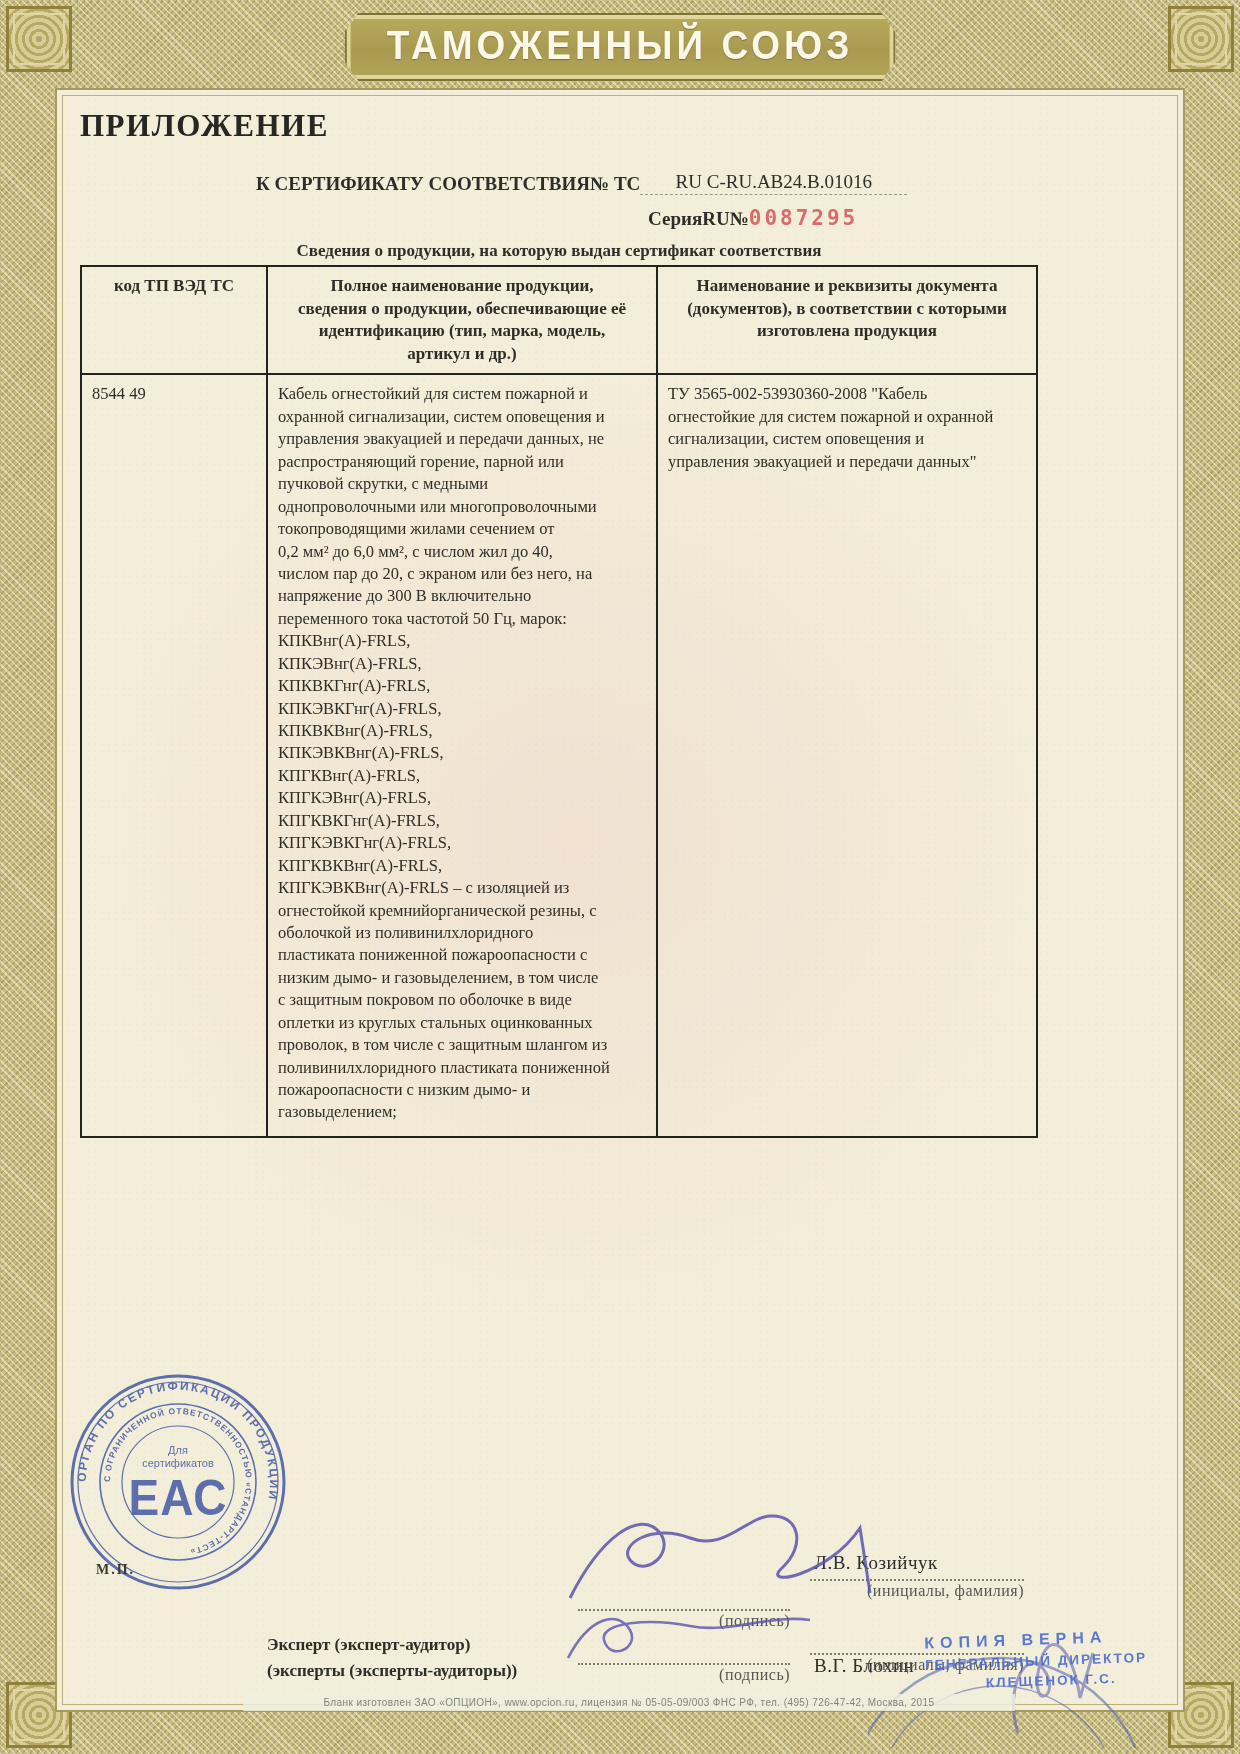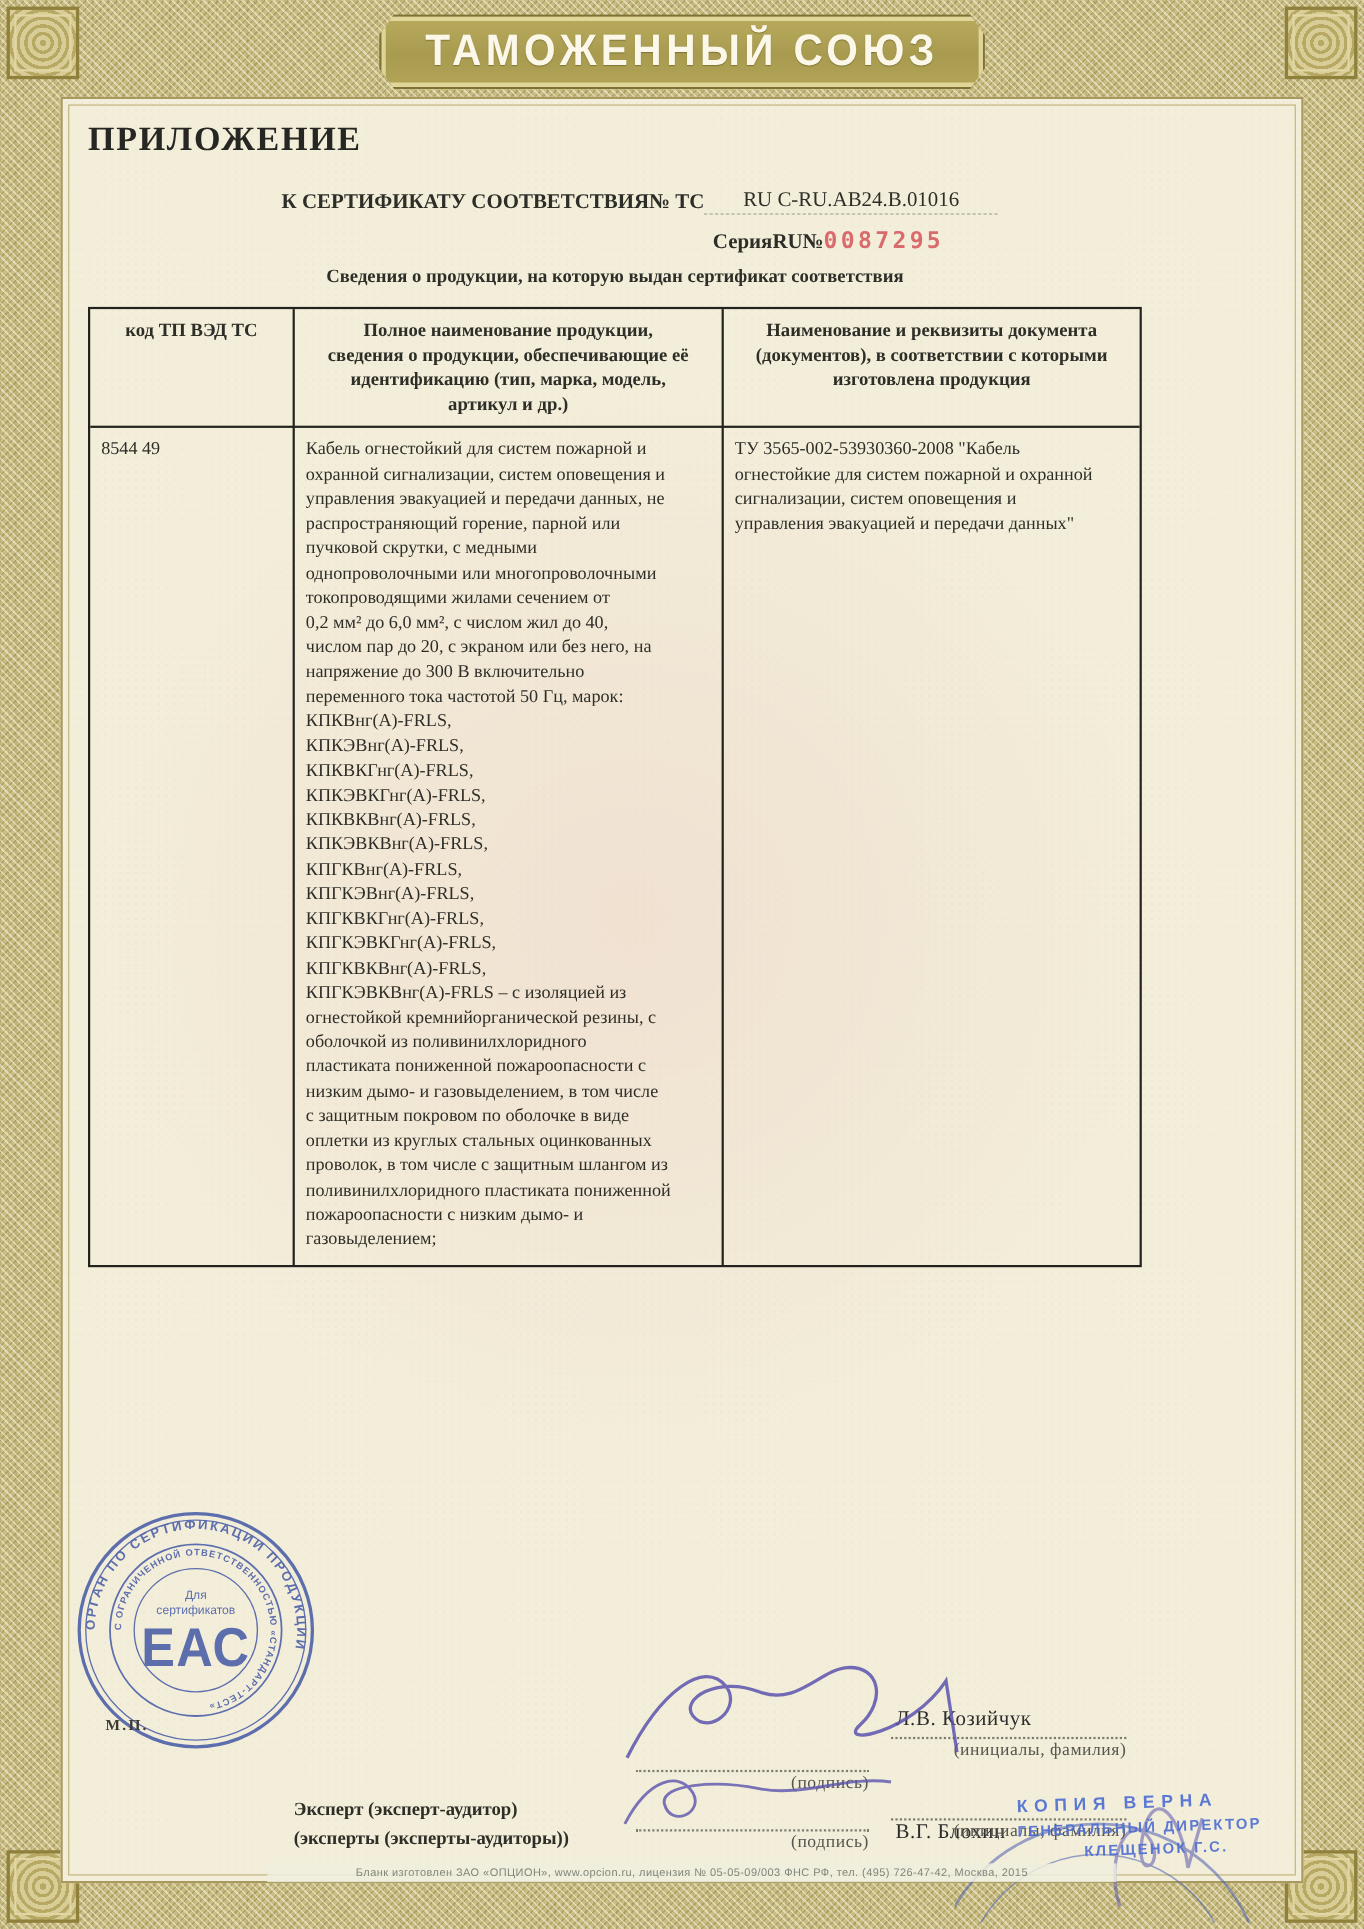--- a/index.html
+++ b/index.html
@@ -40,21 +40,21 @@
     display:inline-block;transform:scaleY(1.08);
   }
   .abs{position:absolute;}
   .title{left:80px;top:108px;width:958px;text-align:left;font-weight:bold;font-size:31px;letter-spacing:1.5px;color:#262622;}
   .certline{left:256px;top:171px;display:flex;align-items:flex-end;gap:0;font-weight:bold;font-size:19px;white-space:nowrap;}
   .cert-value{display:inline-block;min-width:255px;text-align:center;border-bottom:1.5px dashed #98988a;padding:0 6px 1px;font-weight:normal;}
   .seriesline{left:648px;top:206px;display:flex;align-items:baseline;font-weight:bold;font-size:19px;}
   .series-number{font-family:"DejaVu Sans Mono", monospace;font-size:21px;font-weight:bold;letter-spacing:3px;color:#d96b6d;}
   .tbl-caption{left:80px;top:241px;width:958px;text-align:center;font-weight:bold;font-size:17px;}
   .tbl{
-    left:80px;top:279px;width:958px;box-sizing:border-box;
+    left:80px;top:265px;width:958px;box-sizing:border-box;
     border:2.5px solid #22221e;display:grid;grid-template-columns:186px 390px 1fr;
   }
   .tbl .h{border-bottom:2.5px solid #22221e;font-weight:bold;font-size:17px;line-height:1.33;
     text-align:center;padding:8px 10px;box-sizing:border-box;min-height:94px;white-space:pre-line;}
   .tbl .c{padding:8px 10px 12px;box-sizing:border-box;font-size:16.5px;line-height:1.36;min-height:744px;}
   .tbl .bR{border-right:2.5px solid #22221e;}
   .pre{white-space:pre-line;}
   .sig-label{font-weight:bold;font-size:17px;line-height:1.55;}
   .dotline{border-bottom:2px dotted #7d7d6f;height:1px;}
   .capt{font-size:16px;color:#565650;text-align:right;letter-spacing:.5px;}

